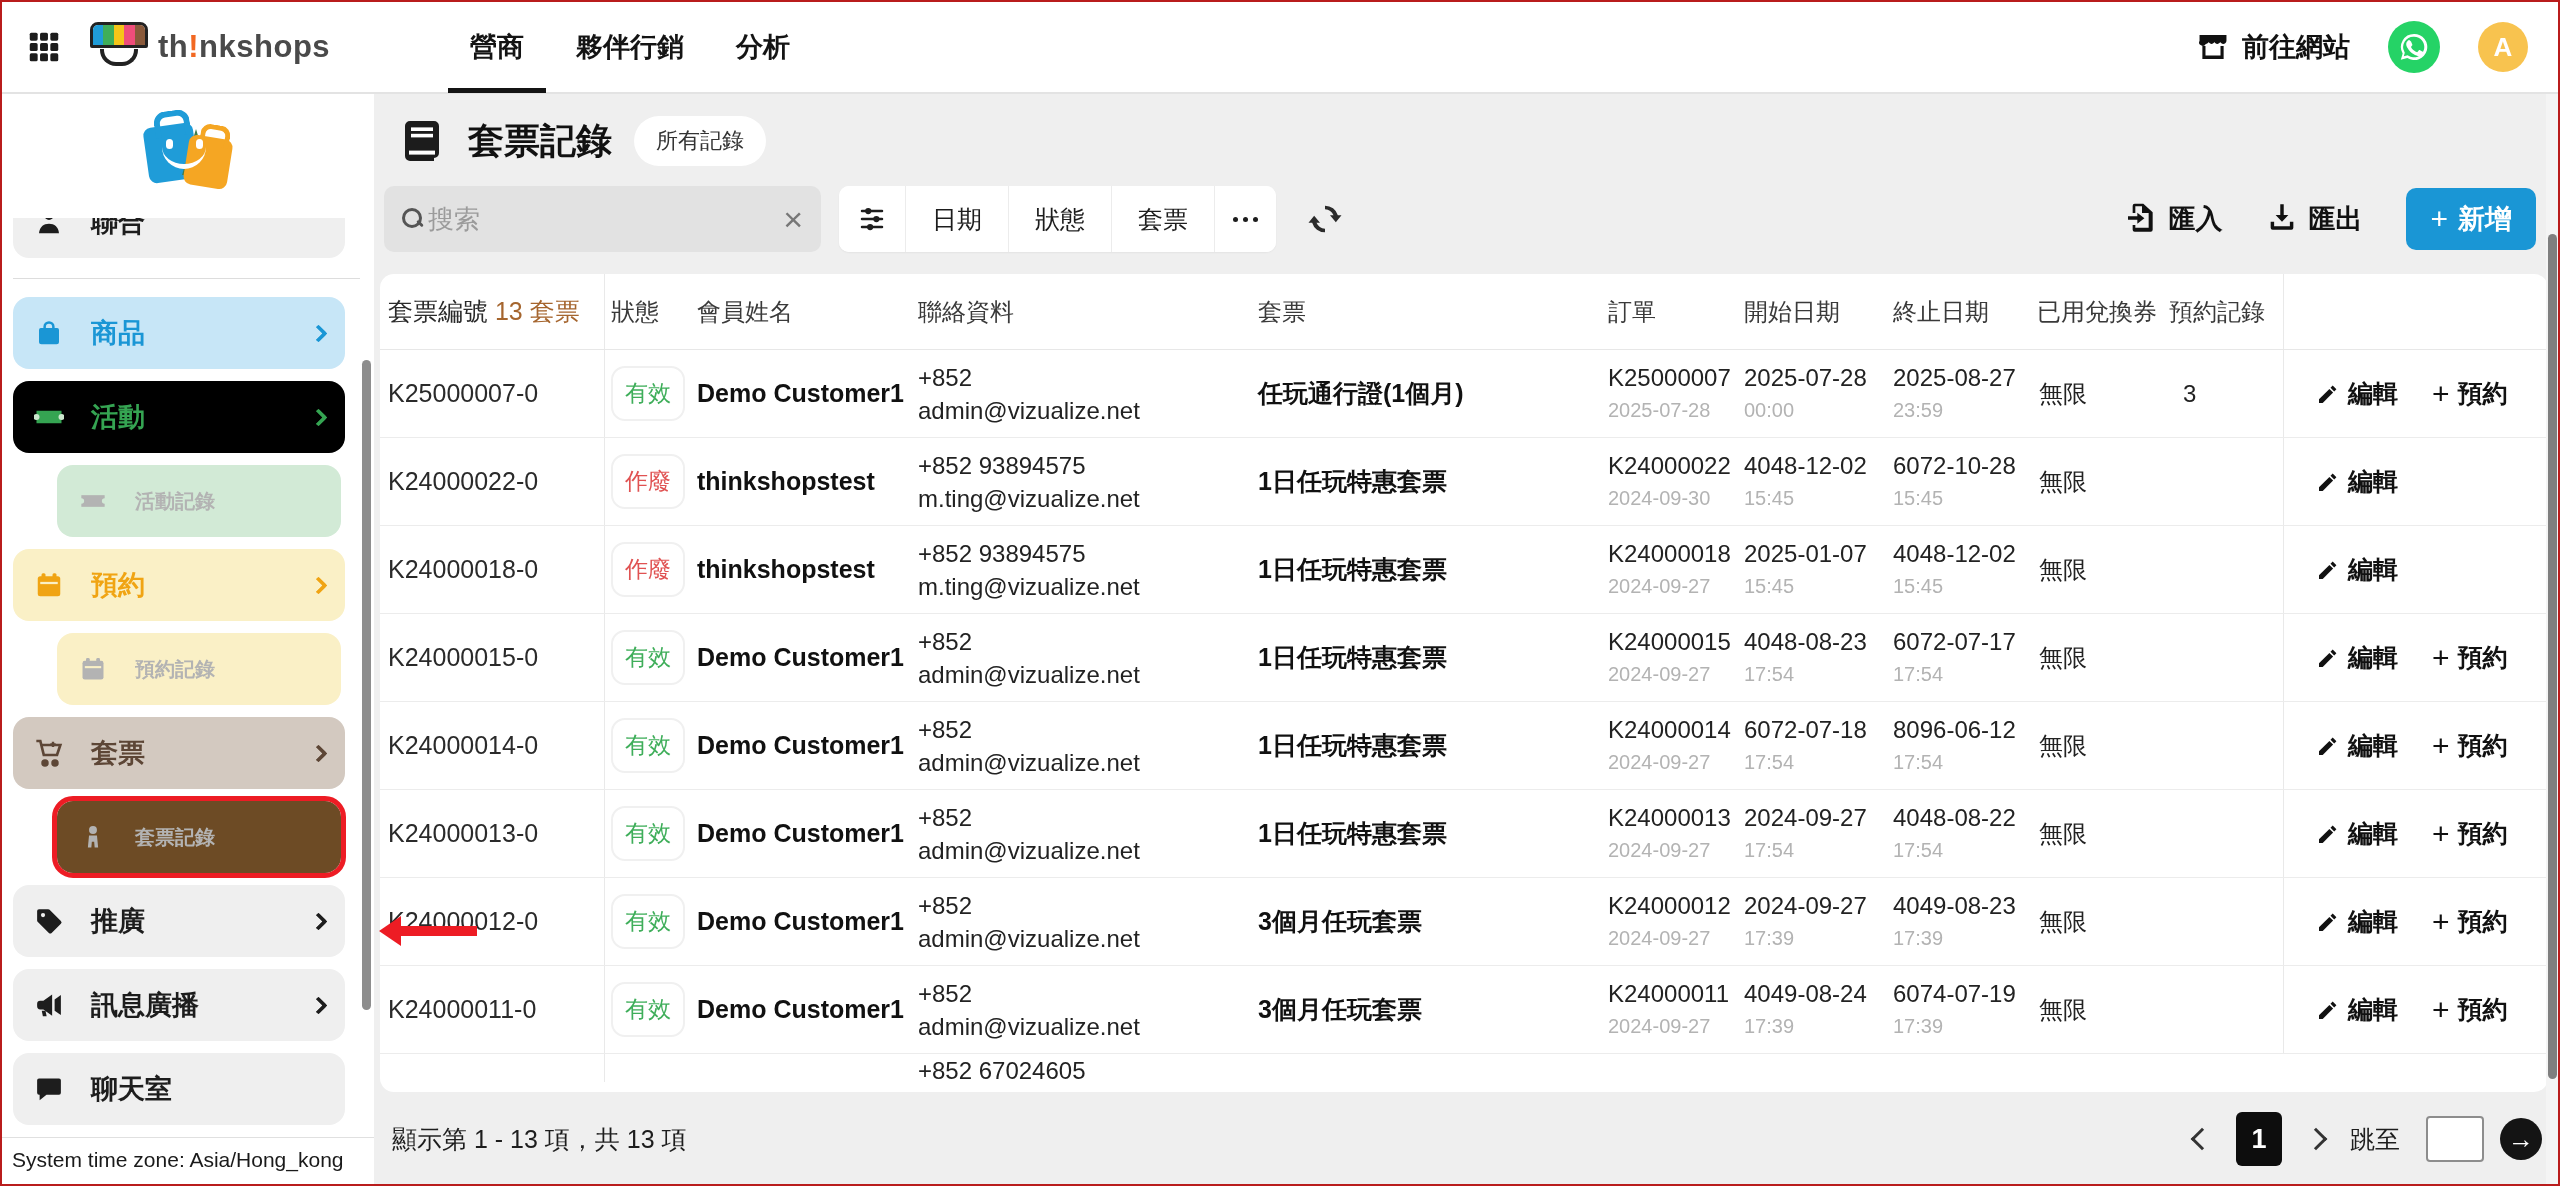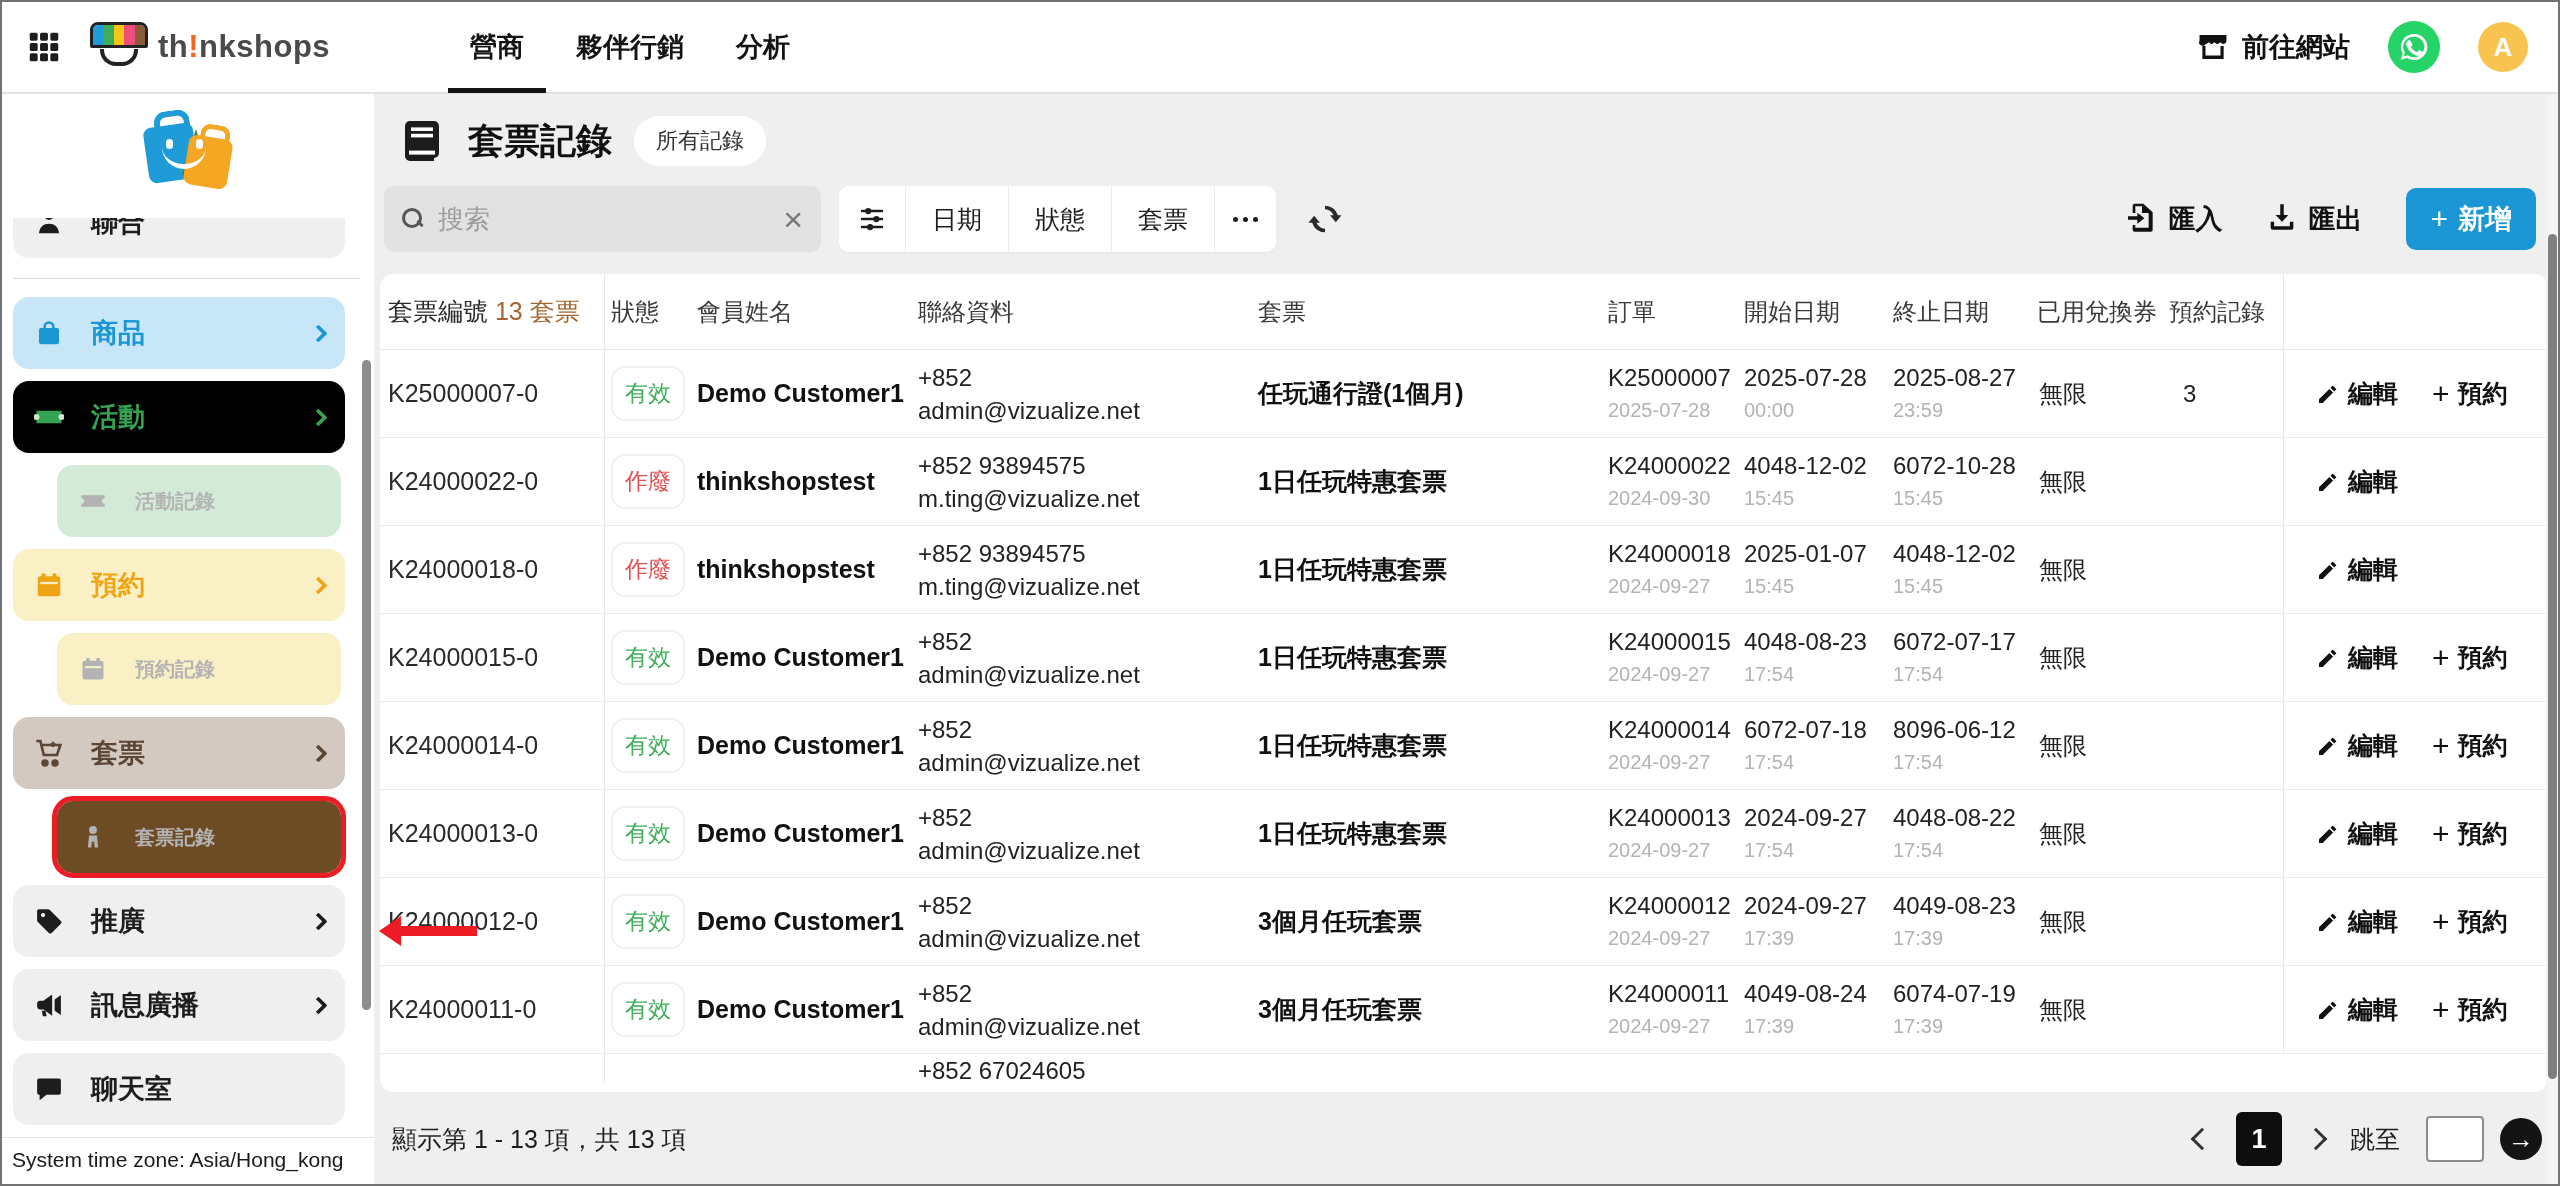--- a/index.html
+++ b/index.html
@@ -1,17 +1,17 @@
 <!DOCTYPE html>
 <html><head>
 <meta charset="utf-8">
 <style>
   * { margin:0; padding:0; box-sizing:border-box; }
   html,body { width:2560px; height:1186px; font-family:"Liberation Sans","DejaVu Sans",sans-serif; background:#fff; }
-  .viewport { position:relative; width:2560px; height:1186px; border:2px solid #737373; overflow:hidden; background:#fff; }
+  .viewport { position:relative; width:2560px; height:1186px; border:2px solid #b91c1c; overflow:hidden; background:#fff; }
 
   
   .topbar { height:92px; background:#fff; border-bottom:2px solid #e3e3e3; display:flex; align-items:center; padding:0 30px 0 20px; position:relative; z-index:5; }
   .grid-btn { width:44px; height:44px; display:flex; align-items:center; justify-content:center; color:#1d1d1d; cursor:pointer; }
   .brand { display:flex; align-items:center; margin-left:24px; }
   .awning { width:58px; height:50px; position:relative; margin-right:10px; }
   .awning .stripes { display:flex; height:26px; border:3px solid #222; border-radius:8px 8px 2px 2px; overflow:hidden; }
   .awning .stripes i { flex:1; }
   .awning .bowl { width:38px; height:17px; border:4px solid #222; border-top:none; border-radius:0 0 16px 16px; margin:1px auto 0; }
   .wordmark { font-size:31px; font-weight:700; color:#4a4a4a; letter-spacing:.5px; }
@@ -71,21 +71,21 @@
   .page-head { display:flex; align-items:center; padding:22px 0 16px 18px; gap:22px; }
   .book-icn { width:48px; height:48px; color:#1c1c1c; }
   .page-title { font-size:36px; font-weight:700; color:#111; }
   .page-badge { background:#fff; border-radius:999px; padding:10px 22px; font-size:22px; color:#333; }
 
   .toolbar { display:flex; align-items:center; padding:4px 4px 0 4px; }
   .searchbox { width:437px; height:66px; background:#e2e2e2; border-radius:10px; display:flex; align-items:center; padding:0 18px; }
   .mag { width:22px; height:22px; position:relative; flex:none; }
   .mag::before { content:""; position:absolute; left:0; top:0; width:14px; height:14px; border:3px solid #555; border-radius:50%; }
   .mag::after { content:""; position:absolute; left:14px; top:14px; width:8px; height:3px; background:#555; transform:rotate(45deg); border-radius:2px; }
-  .searchbox input { flex:1; border:none; background:transparent; outline:none; font-size:26px; color:#0f172a; margin-left:14px; font-family:inherit; }
+  .searchbox input { flex:1; border:none; background:transparent; outline:none; font-size:26px; color:#0f172a; margin-left:4px; font-family:inherit; }
   .searchbox input::placeholder { color:#9b9b9b; }
   .search-clear { font-size:34px; color:#777; cursor:pointer; line-height:1; }
   .filter-group { display:flex; background:#fff; border-radius:10px; margin-left:18px; height:66px; overflow:hidden; box-shadow:0 1px 2px rgba(0,0,0,.05); }
   .fbtn { display:flex; align-items:center; justify-content:center; padding:0 26px; font-size:25px; color:#1d1d1d; border:none; background:#fff; border-right:1px solid #ececec; cursor:pointer; font-family:inherit; }
   .fbtn:last-child { border-right:none; }
   .fbtn.icon-only { padding:0 18px; }
   .dots { display:flex; gap:5px; }
   .dots i { width:5px; height:5px; background:#1d1d1d; border-radius:50%; }
   .refresh-btn { margin-left:26px; width:46px; height:46px; color:#2b2b2b; cursor:pointer; display:flex; align-items:center; justify-content:center; }
   .toolbar-right { margin-left:auto; display:flex; align-items:center; gap:44px; padding-right:8px; }

